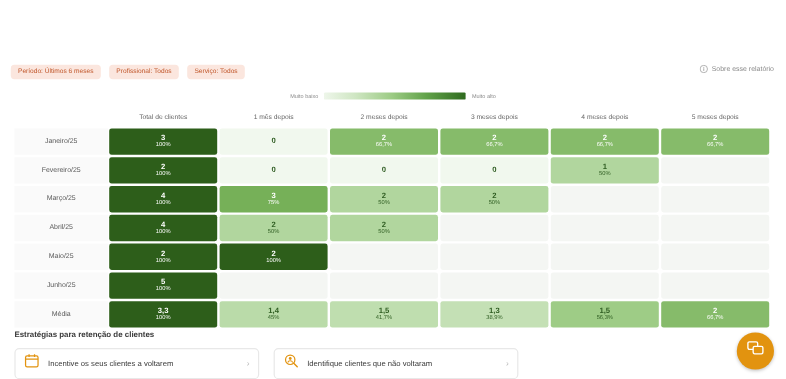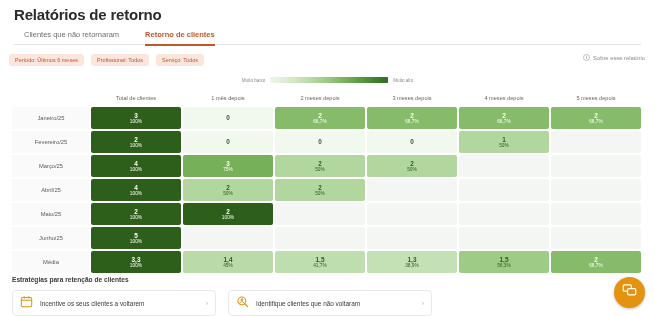--- a/index.html
+++ b/index.html
@@ -113,26 +113,21 @@
     width: 31px; height: 31px; border-radius: 50%;
     background: #e2930f; display: flex; align-items: center; justify-content: center;
     cursor: pointer; box-shadow: 0 1px 3px rgba(0,0,0,.25);
   }
 </style>
 </head>
 <body>
 
 <div id="app">
 
-  <div class="page-title">Relatórios de retorno</div>
-
-  <div class="tabbar">
-    <div class="tab">Clientes que não retornaram</div>
-    <div class="tab active">Retorno de clientes</div>
-  </div>
+
 
   <div class="chips">
     <div class="chip">Período: Últimos 6 meses</div>
     <div class="chip">Profissional: Todos</div>
     <div class="chip">Serviço: Todos</div>
   </div>
 
   <div class="about-link">
     <span>
       <svg width="7" height="7" viewBox="0 0 16 16">

